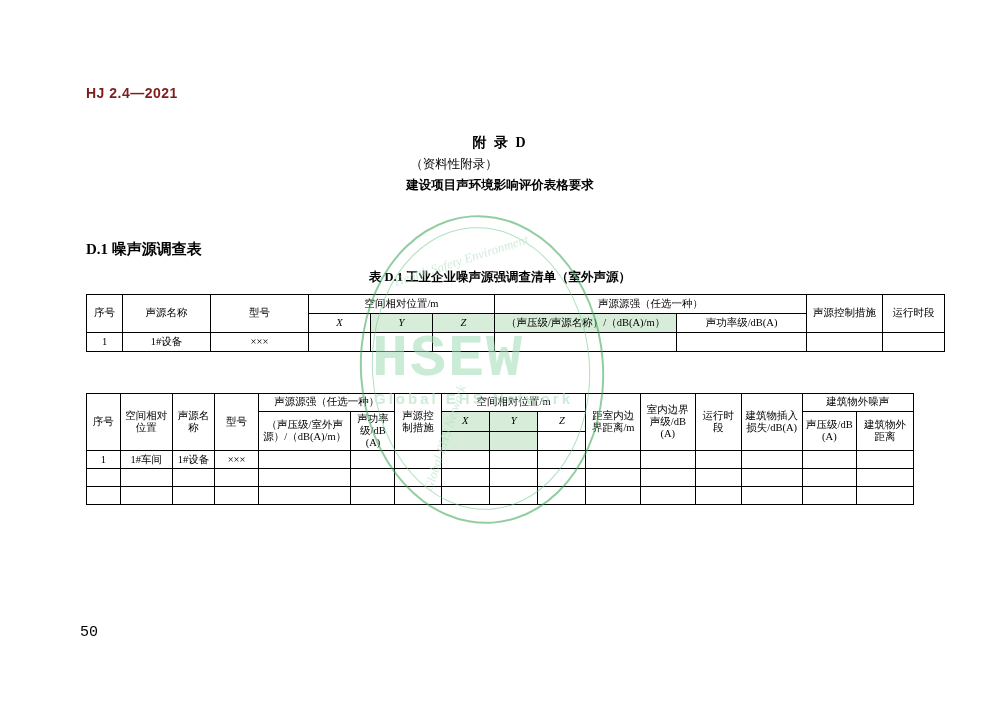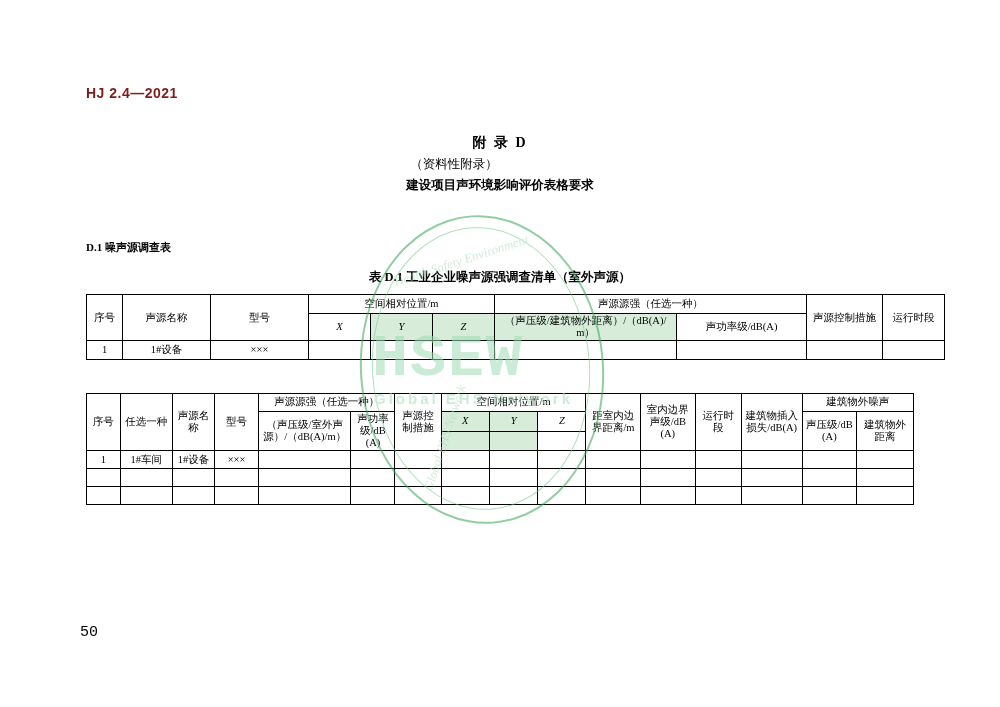--- a/index.html
+++ b/index.html
@@ -133,21 +133,21 @@
     top: 177px;
     width: 1000px;
     text-align: center;
     font-size: 12.5px;
     font-weight: bold;
   }
   .section-title {
     position: absolute;
     left: 86px;
     top: 240px;
-    font-size: 11px;
+    font-size: 15px;
     font-weight: bold;
   }
   .table-caption {
     position: absolute;
     width: 1000px;
     left: 0;
     text-align: center;
     font-size: 12.5px;
     font-weight: bold;
   }
@@ -237,21 +237,21 @@
         <td rowspan="2">型号</td>
         <td colspan="3">空间相对位置/m</td>
         <td colspan="2">声源源强（任选一种）</td>
         <td rowspan="2">声源控制措施</td>
         <td rowspan="2">运行时段</td>
       </tr>
       <tr>
         <td class="italic">X</td>
         <td class="italic hl">Y</td>
         <td class="italic hl">Z</td>
-        <td class="hl">（声压级/建筑物外距离）/（dB(A)/m）</td>
+        <td class="hl">（声压级/声源名称）/（dB(A)/m）</td>
         <td>声功率级/dB(A)</td>
       </tr>
       <tr>
         <td>1</td>
         <td>1#设备</td>
         <td>×××</td>
         <td></td>
         <td></td>
         <td></td>
         <td></td>
@@ -278,21 +278,21 @@
       <col style="width:52px">
       <col style="width:52px">
       <col style="width:44px">
       <col style="width:58px">
       <col style="width:52px">
       <col style="width:54px">
     </colgroup>
     <tbody>
       <tr>
         <td rowspan="3">序号</td>
-        <td rowspan="3">任选一种</td>
+        <td rowspan="3">空间相对位置</td>
         <td rowspan="3">声源名称</td>
         <td rowspan="3">型号</td>
         <td colspan="2">声源源强（任选一种）</td>
         <td rowspan="3">声源控制措施</td>
         <td colspan="3">空间相对位置/m</td>
         <td rowspan="3">距室内边界距离/m</td>
         <td rowspan="3">室内边界声级/dB(A)</td>
         <td rowspan="3">运行时段</td>
         <td rowspan="3">建筑物插入损失/dB(A)</td>
         <td colspan="2">建筑物外噪声</td>

